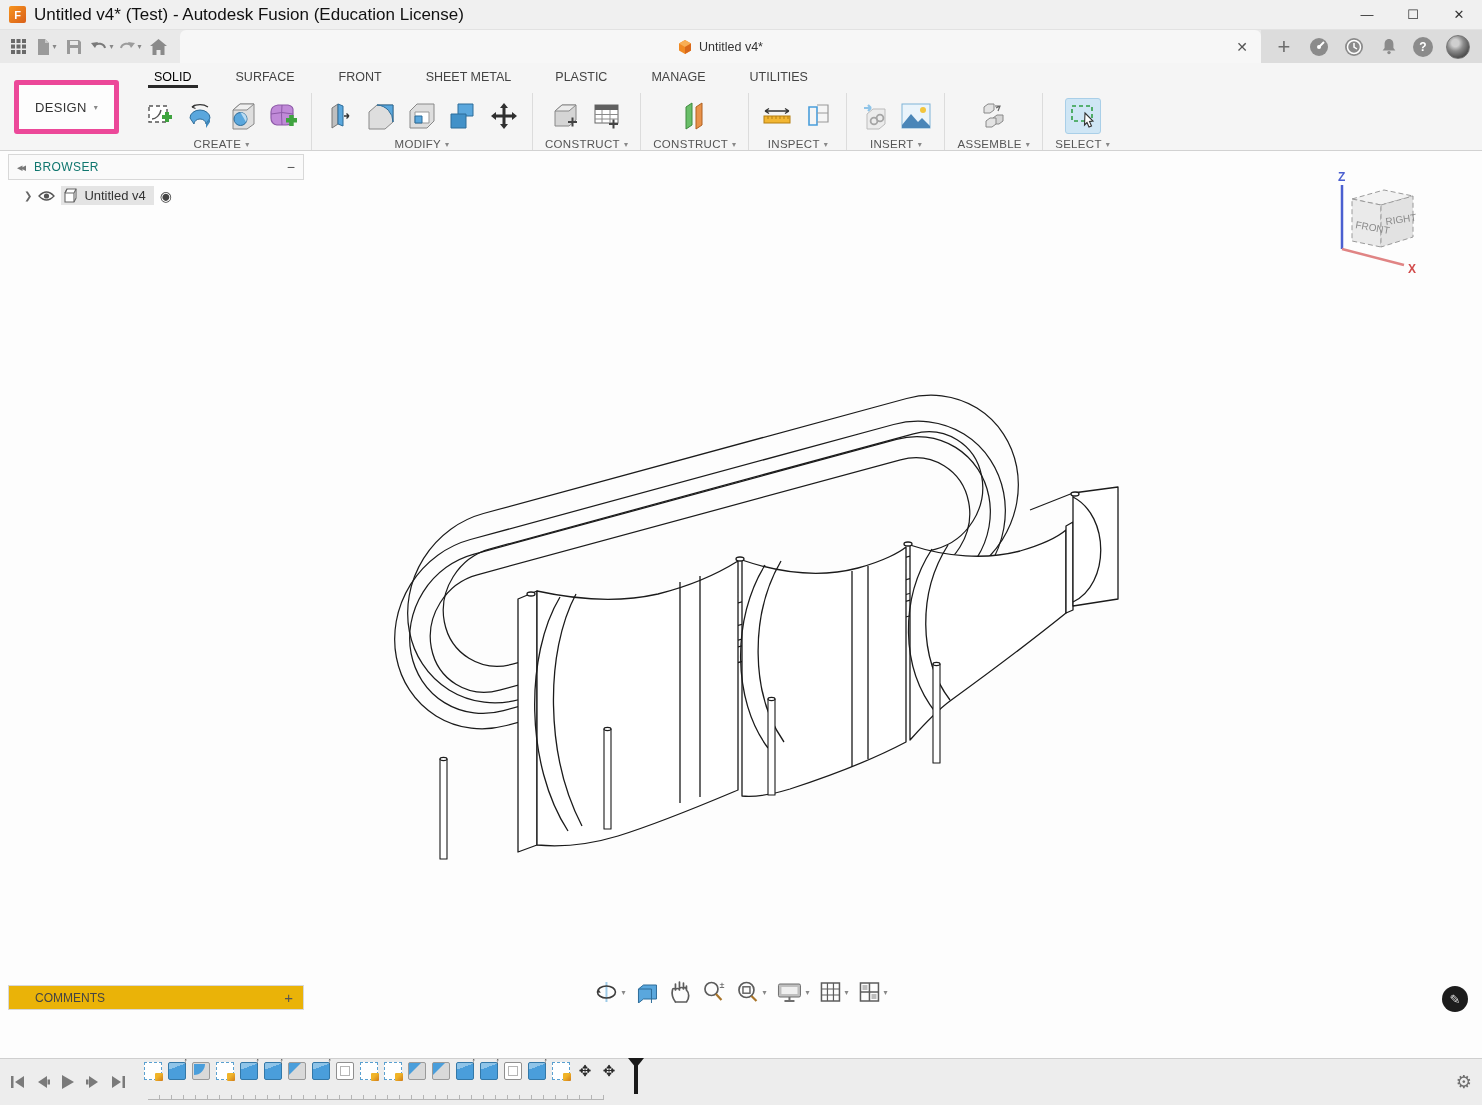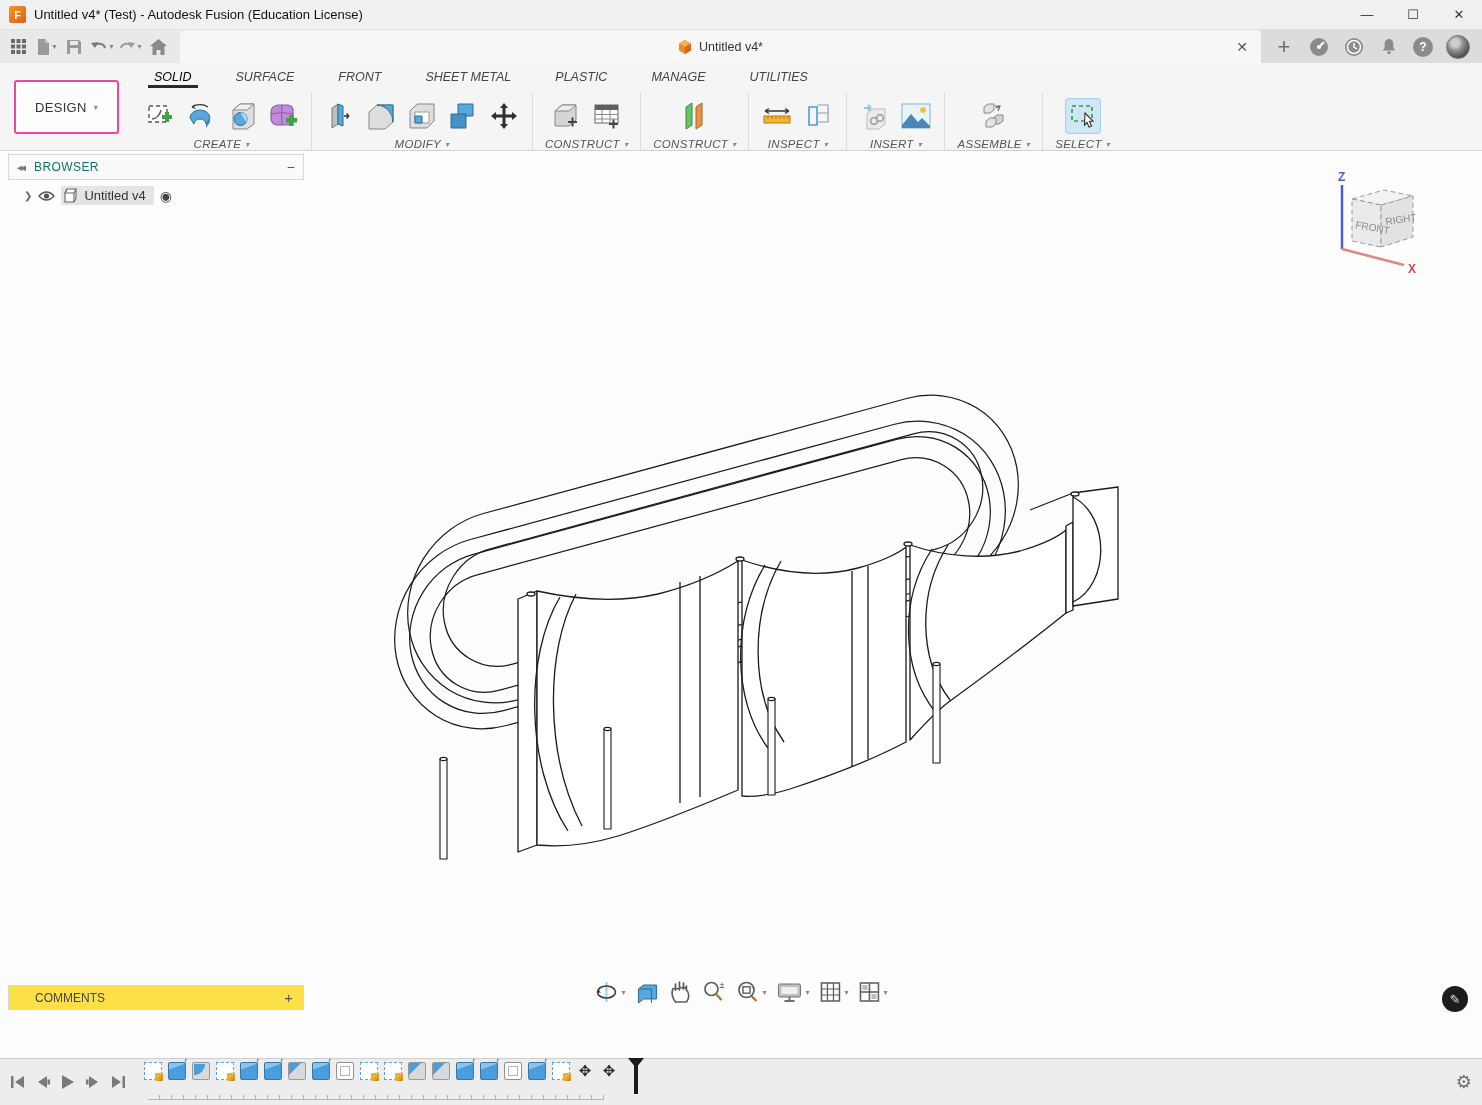--- a/index.html
+++ b/index.html
@@ -4,21 +4,21 @@
 <style>
   * { margin:0; padding:0; box-sizing:border-box; }
   html,body { width:1482px; height:1105px; overflow:hidden;
     font-family:"Liberation Sans", sans-serif; background:#fff; color:#222;
     -webkit-font-smoothing:antialiased; }
   .titlebar { height:30px; background:#f0f0f0; display:flex; align-items:center;
     border-bottom:1px solid #e2e2e2; }
   .app-icon { width:17px; height:17px; margin:0 8px 0 9px; background:linear-gradient(135deg,#f7941e,#d9601a);
     border-radius:2px; color:#fff; font-size:11px; font-weight:bold; display:flex;
     align-items:center; justify-content:center; }
-  .title-text { font-size:13px; color:#111; }
+  .title-text { font-size:17px; color:#111; }
   .win-controls { margin-left:auto; display:flex; height:100%; }
   .win-btn { width:46px; height:100%; display:flex; align-items:center; justify-content:center;
     font-size:13px; color:#333; cursor:default; }
 
   
   .qat-row { height:33px; display:flex; align-items:stretch; background:#e9e9e9; }
   .qat-left { display:flex; align-items:center; gap:4px; padding:0 10px 0 6px; background:#e9e9e9; }
   .qat-btn { display:flex; align-items:center; justify-content:center; min-width:24px; height:26px;
     color:#6a6a6a; border-radius:2px; }
   .qat-btn svg { display:block; }
@@ -35,23 +35,23 @@
   .circle-ico { width:20px; height:20px; border-radius:50%; background:#8b8b8b; color:#fff;
     display:flex; align-items:center; justify-content:center; font-size:12px; font-weight:bold; }
   .avatar { width:24px; height:24px; border-radius:50%;
     background:radial-gradient(circle at 38% 32%, #cfcfcf 0 18%, #8c8c8c 40%, #3a3a3a 85%);
     border:1px solid #777; }
   .plus-ico { font-size:22px; color:#6d6d6d; font-weight:400; }
 
   
   .ribbon { height:88px; background:#f5f5f5; border-bottom:1px solid #d2d2d2; position:relative; }
   .design-box { position:absolute; left:14px; top:17px; width:105px; height:54px; background:#fdfdfd;
-    border:2px solid #ec4899; border-radius:3px; display:flex; align-items:center; justify-content:center;
+    border:5px solid #ec4899; border-radius:3px; display:flex; align-items:center; justify-content:center;
     gap:6px; font-size:13px; color:#333; letter-spacing:.3px; }
-  .ribbon-main { margin-left:132px; height:100%; display:flex; flex-direction:column;font-style:italic; }
+  .ribbon-main { margin-left:132px; height:100%; display:flex; flex-direction:column; }
   .ribbon-tabs { height:25px; display:flex; align-items:flex-end; gap:0; }
   .rtab { padding:0 22px 4px; font-size:12.5px; color:#444; position:relative; white-space:nowrap; }
   .rtab.active { color:#000; }
   .rtab.active::after { content:""; position:absolute; left:16px; right:16px; bottom:0; height:3px; background:#2a2a2a; }
   .ribbon-tools { flex:1; display:flex; align-items:flex-end; }
   .rgroup { display:flex; flex-direction:column; align-items:center; justify-content:flex-start;
     padding:2px 12px 0; position:relative; }
   .rgroup + .rgroup { border-left:1px solid #dcdcdc; }
   .rg-icons { display:flex; align-items:center; gap:9px; height:42px; }
   .rg-label { font-size:11.5px; color:#555; margin-top:1px; letter-spacing:.3px; display:flex; align-items:center; gap:3px; }
@@ -73,21 +73,21 @@
   .brow-label { background:#e4e4e4; padding:2px 8px 2px 2px; display:flex; align-items:center; gap:6px; font-size:13px; }
   .tree-arrow { color:#666; font-size:10px; }
 
   .viewcube { position:absolute; right:52px; top:12px; }
 
   .navbar { position:absolute; left:50%; transform:translateX(-50%); bottom:52px; display:flex;
     align-items:center; gap:6px; }
   .nav-ico { display:flex; align-items:center; gap:2px; color:#555; padding:2px; }
   .nav-ico svg { display:block; }
 
-  .comments-bar { position:absolute; left:8px; bottom:48px; width:296px; height:25px; background:#fde047;
+  .comments-bar { position:absolute; left:8px; bottom:48px; width:296px; height:25px; background:#eab308;
     border:1px solid #d8d8d8; display:flex; align-items:center; padding:0 10px 0 26px; font-size:12px; color:#444; }
   .comments-add { margin-left:auto; font-size:15px; color:#555; }
 
   .assistant { position:absolute; right:14px; bottom:46px; width:26px; height:26px; border-radius:50%;
     background:#1c1c1c; color:#dedede; display:flex; align-items:center; justify-content:center; font-size:13px; }
 
   
   .timeline-bar { height:47px; background:#ededed; border-top:1px solid #cfcfcf; display:flex;
     align-items:center; padding:0 10px; }
   .tl-playback { display:flex; align-items:center; gap:9px; margin-right:18px; }

